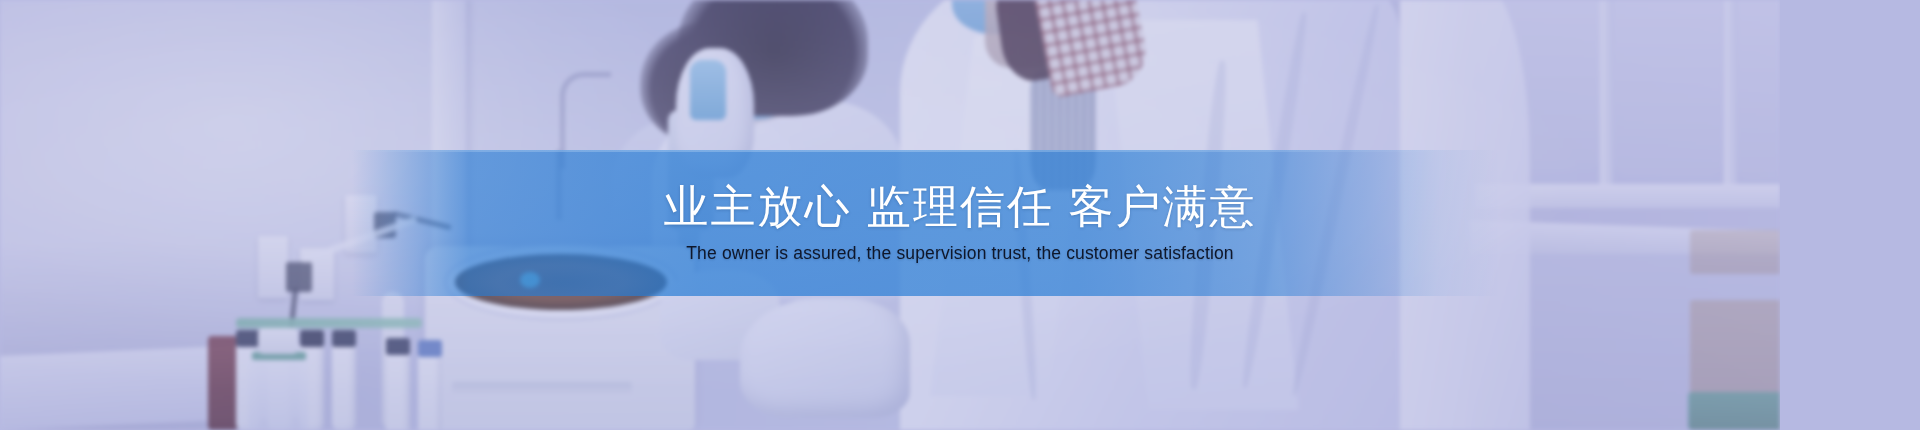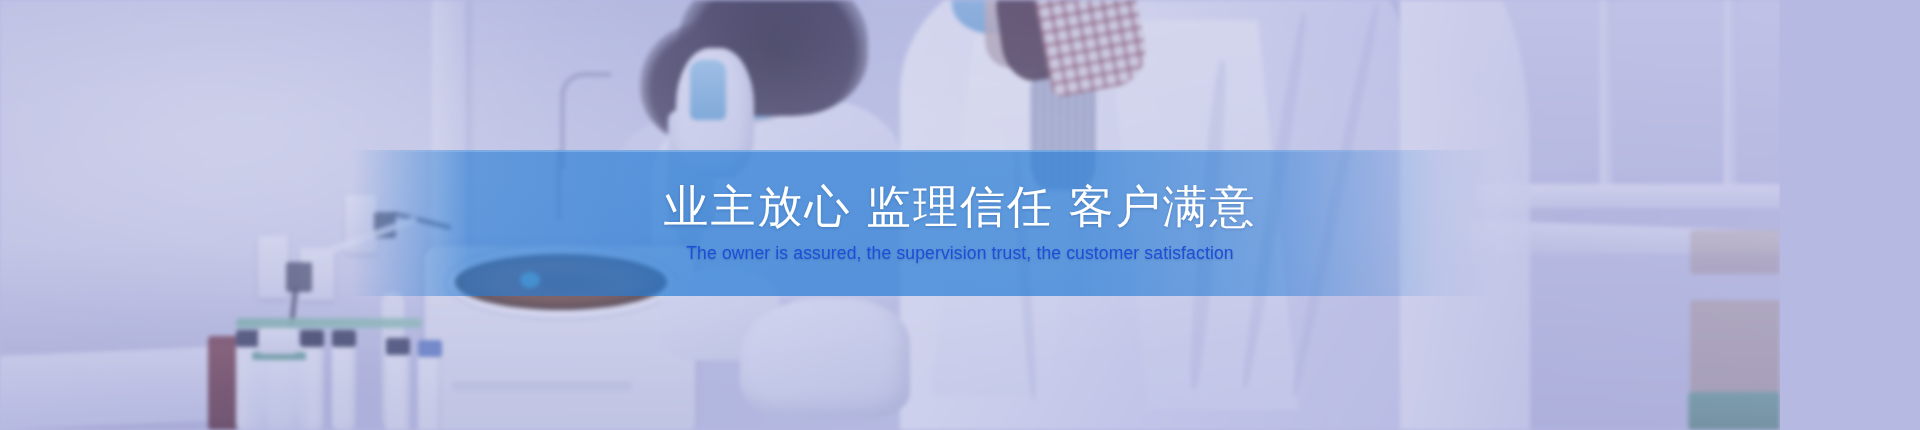--- a/index.html
+++ b/index.html
@@ -375,21 +375,21 @@
     color:#ffffff;
     font-size:45px;
     line-height:1;
     letter-spacing:2px;
     font-weight:400;
     white-space:nowrap;
     margin:0 0 16px 0;
     text-shadow:0 1px 3px rgba(20,60,110,.28);
   }
   .subline{
-    color:#1d4ed8;
+    color:#0f172a;
     font-size:17.5px;
     line-height:1;
     letter-spacing:.15px;
     font-weight:400;
     white-space:nowrap;
     margin:0;
     text-shadow:0 1px 2px rgba(20,60,110,.25);
   }
 </style>
 </head>

